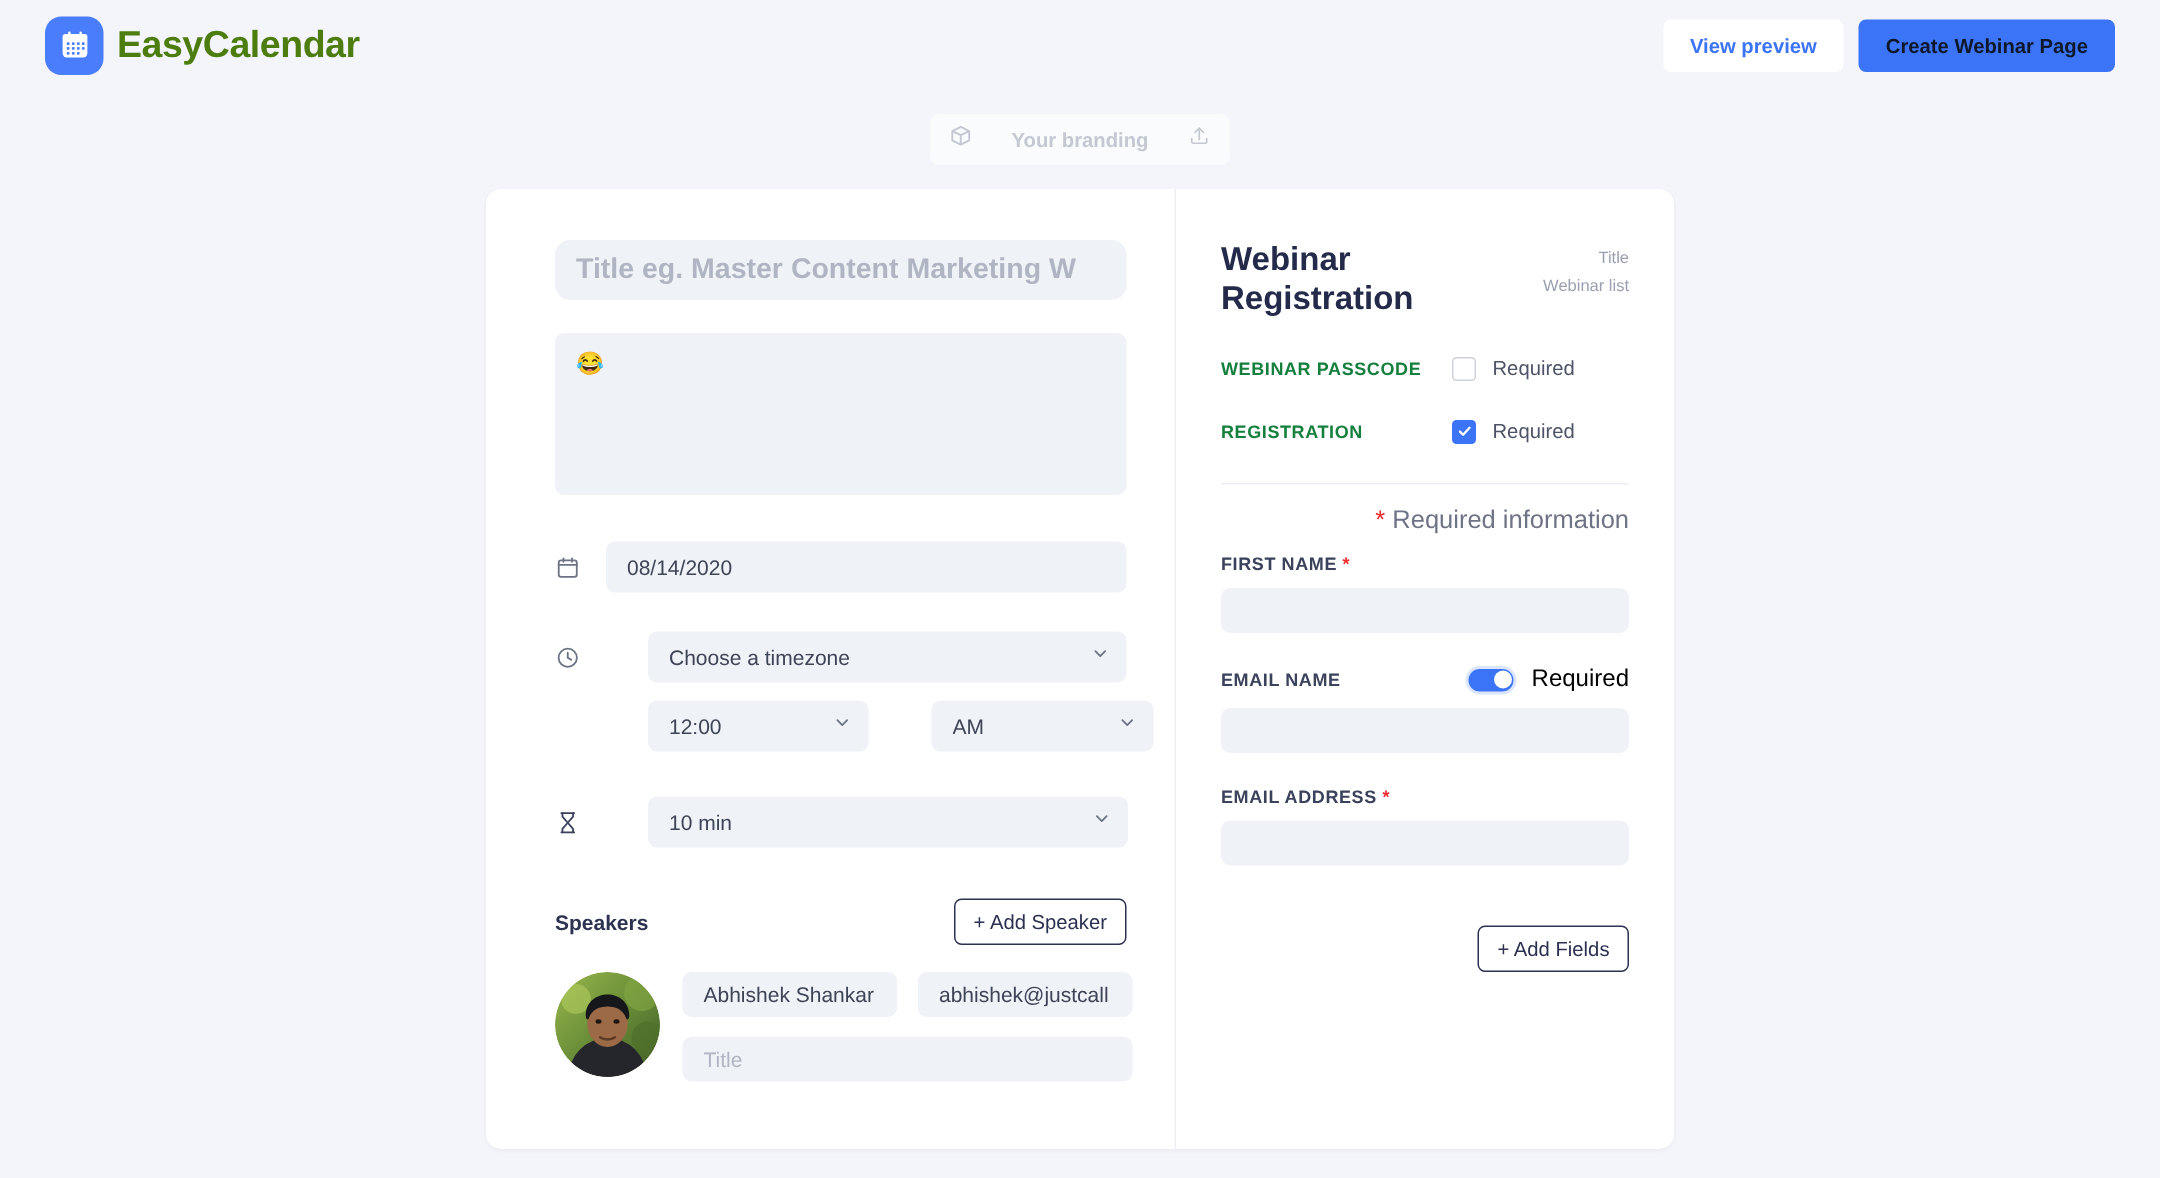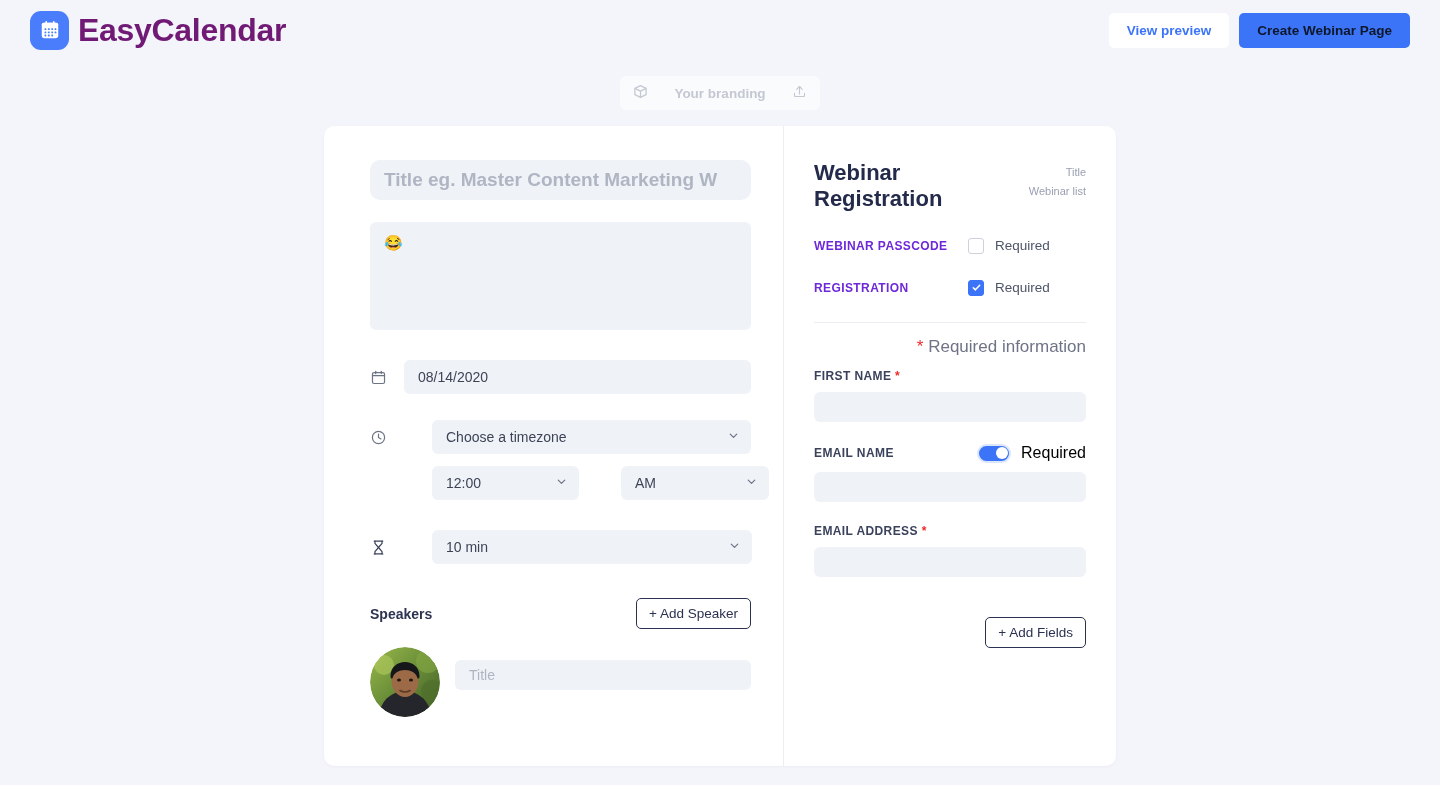--- a/index.html
+++ b/index.html
@@ -23,23 +23,23 @@
     padding: 0 30px;
   }
   .brand { display: flex; align-items: center; gap: 9px; }
   .brand-logo {
     width: 39px; height: 39px;
     border-radius: 11px;
     background: #4a7dfb;
     display: flex; align-items: center; justify-content: center;
   }
   .brand-name {
-    font-size: 32px;
-    font-weight: bold;
-    color: #701a75;
+    font-size: 25px;
+    font-weight: bold;
+    color: #4d7c0f;
     letter-spacing: -0.3px;
   }
   .topbar-actions { display: flex; align-items: center; gap: 10px; }
   .btn-preview {
     background: #ffffff;
     color: #3b74f7;
     font-size: 13.5px;
     font-weight: bold;
     border: none;
     border-radius: 5px;
@@ -224,21 +224,21 @@
   .opt-row {
     display: flex;
     align-items: center;
     justify-content: space-between;
     margin-top: 26px;
   }
   .opt-label {
     font-size: 12px;
     font-weight: bold;
     letter-spacing: 0.4px;
-    color: #6d28d9;
+    color: #15803d;
   }
   .opt-ctl { display: flex; align-items: center; gap: 11px; width: 118px; }
   .opt-ctl .req-text { font-size: 13.5px; color: #4d5467; }
 
   .cbox {
     width: 16px; height: 16px;
     border-radius: 3px;
     border: 1px solid #ccd1dc;
     background: #fff;
     display: flex; align-items: center; justify-content: center;
@@ -470,20 +470,24 @@
             <ellipse cx="35" cy="70" rx="26" ry="26" fill="#25262b"></ellipse>
             <ellipse cx="35" cy="34" rx="13.5" ry="16" fill="#9c6a46"></ellipse>
             <path d="M20.5 29c0-9 7-14 14.5-14s14.5 5 14.5 14c0 2.5-1.2 3-2 2.2-1.5-5.5-6.5-8.2-12.5-8.2s-11 2.7-12.5 8.2c-.9.8-2 .3-2-2.2z" fill="#16171b"></path>
             <ellipse cx="29" cy="33" rx="2" ry="1.5" fill="#20150f"></ellipse>
             <ellipse cx="41" cy="33" rx="2" ry="1.5" fill="#20150f"></ellipse>
             <path d="M30 43.5c2.8 2 7.2 2 10 0" stroke="#5c3a24" stroke-width="1.6" fill="none" stroke-linecap="round"></path>
           </g>
         </svg>
       </div>
       <div class="speaker-fields">
+        <div class="speaker-top">
+          <input class="field-flat sp-name" type="text" value="Abhishek Shankar" style="">
+          <input class="field-flat sp-email" type="text" value="abhishek@justcall" style="">
+        </div>
         <input class="field-flat sp-title" type="text" placeholder="Title" style="">
       </div>
     </div>
   </div>
 
   <div class="panel-right">
 
     <div class="reg-head">
       <div class="reg-title">Webinar Registration</div>
       <div class="show-list">

